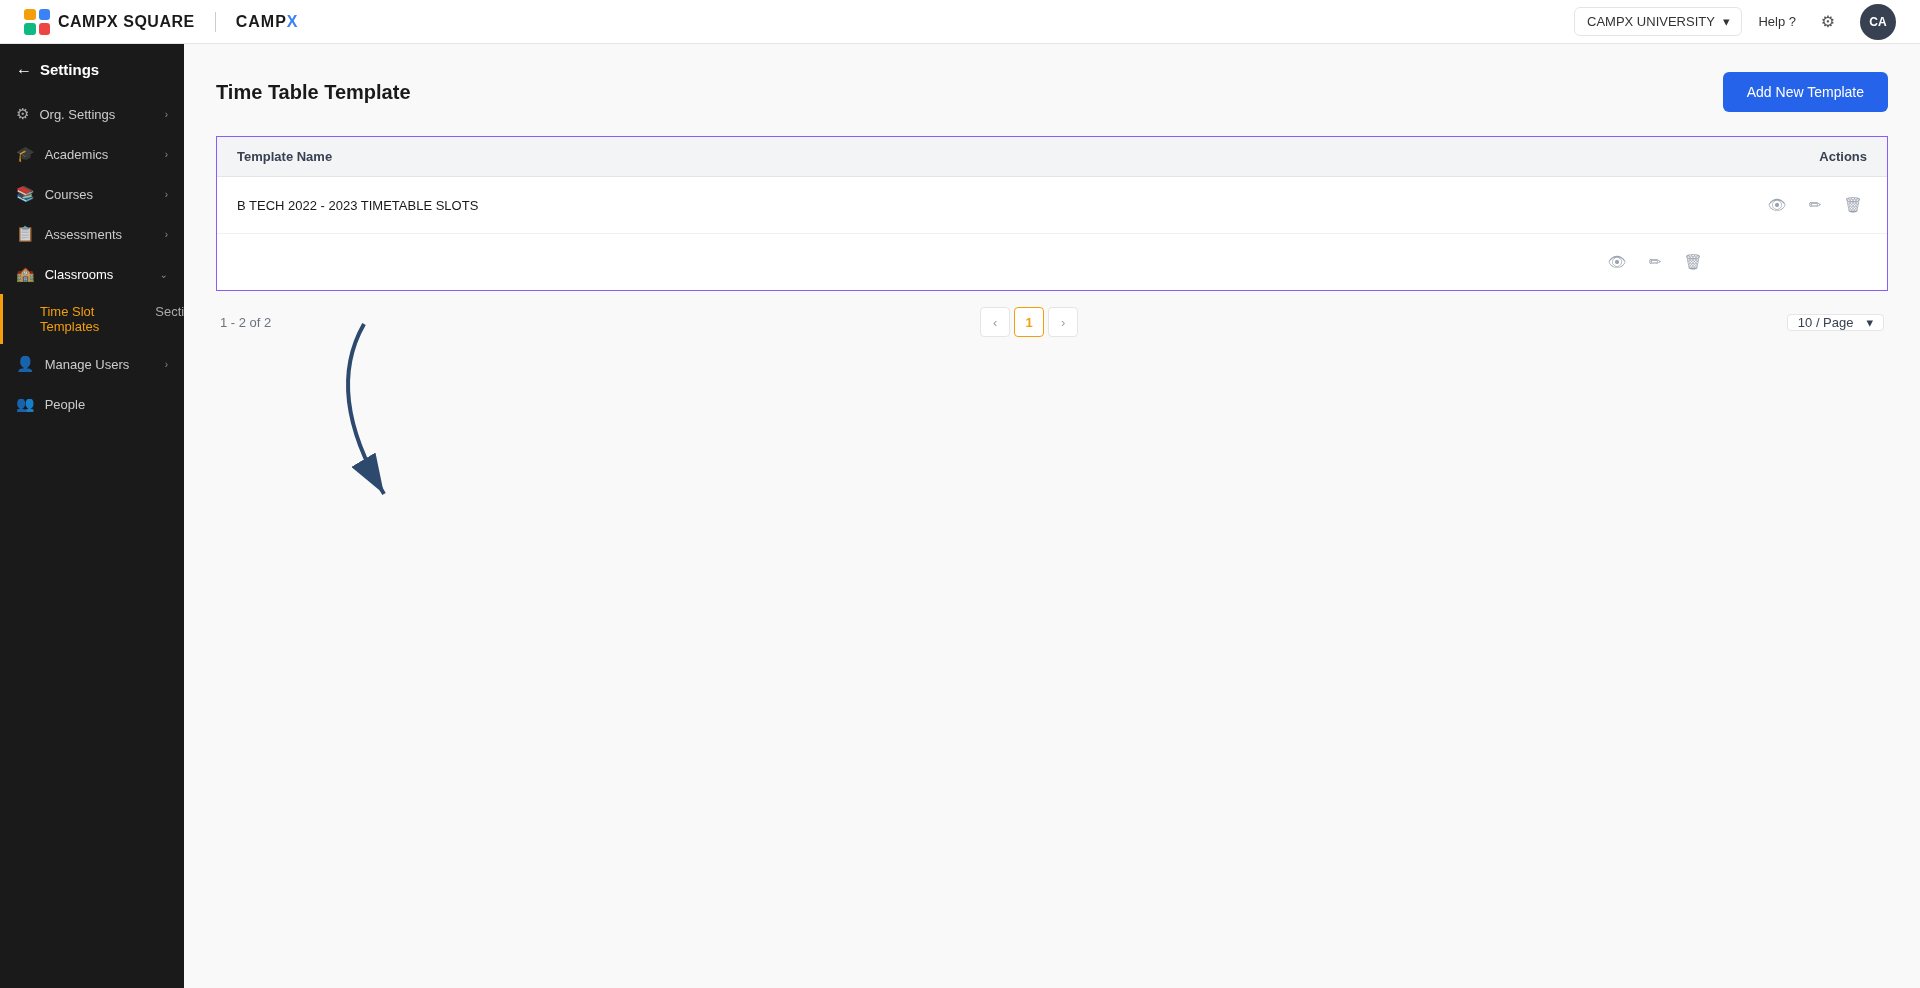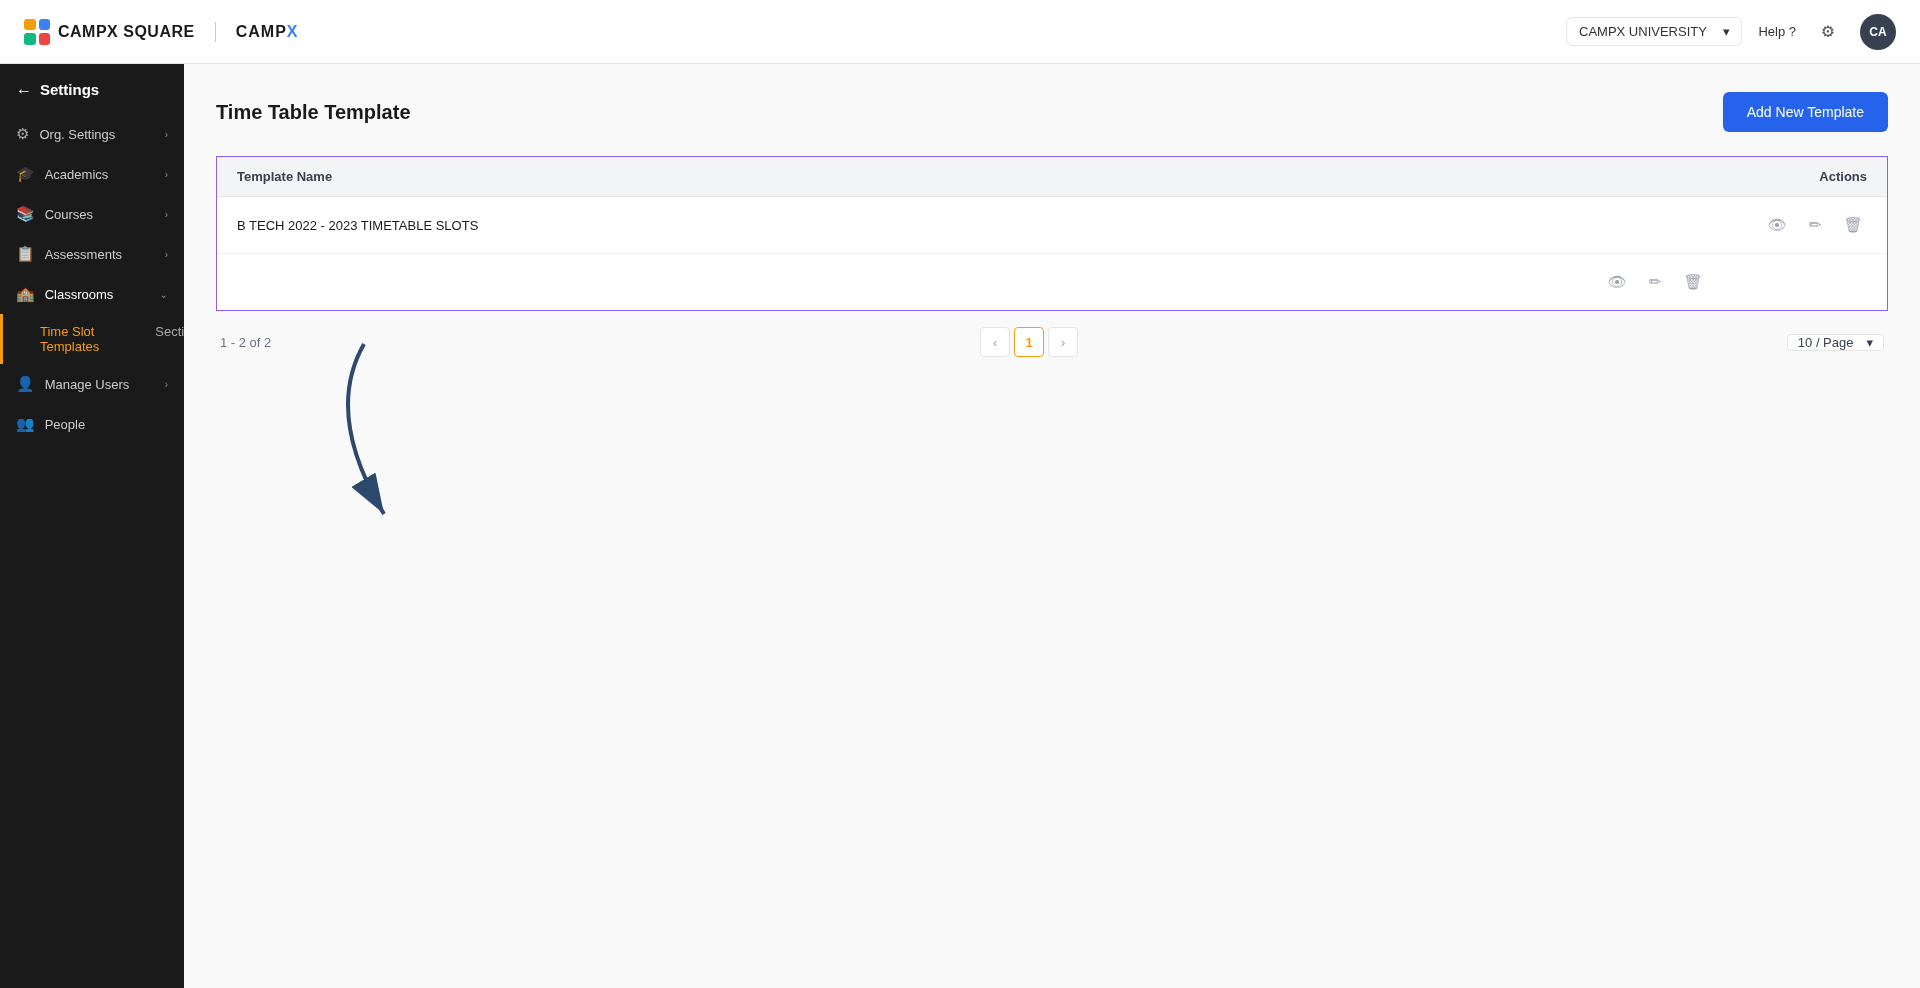--- a/index.html
+++ b/index.html
@@ -1,20 +1,20 @@
 <!DOCTYPE html>
 <html><head>
   <meta charset="utf-8">
   <style>
     * { box-sizing: border-box; margin: 0; padding: 0; }
     body { font-family: -apple-system, BlinkMacSystemFont, 'Segoe UI', sans-serif; background: #f5f5f5; display: flex; flex-direction: column; height: 988px; width: 1920px; overflow: hidden; }
 
     
     .top-header {
-      height: 64px;
+      height: 44px;
       background: #fff;
       border-bottom: 1px solid #e5e5e5;
       display: flex;
       align-items: center;
       padding: 0 24px;
       justify-content: space-between;
       flex-shrink: 0;
       z-index: 100;
     }
     .header-left {
@@ -50,21 +50,21 @@
     .logo-full span { color: #3b82f6; }
 
     .header-right {
       display: flex;
       align-items: center;
       gap: 16px;
     }
     .university-selector {
       display: flex;
       align-items: center;
-      gap: 16px;
+      gap: 8px;
       border: 1px solid #e5e5e5;
       border-radius: 6px;
       padding: 6px 12px;
       cursor: pointer;
       background: #fff;
     }
     .university-selector span {
       font-size: 13px;
       color: #333;
     }

